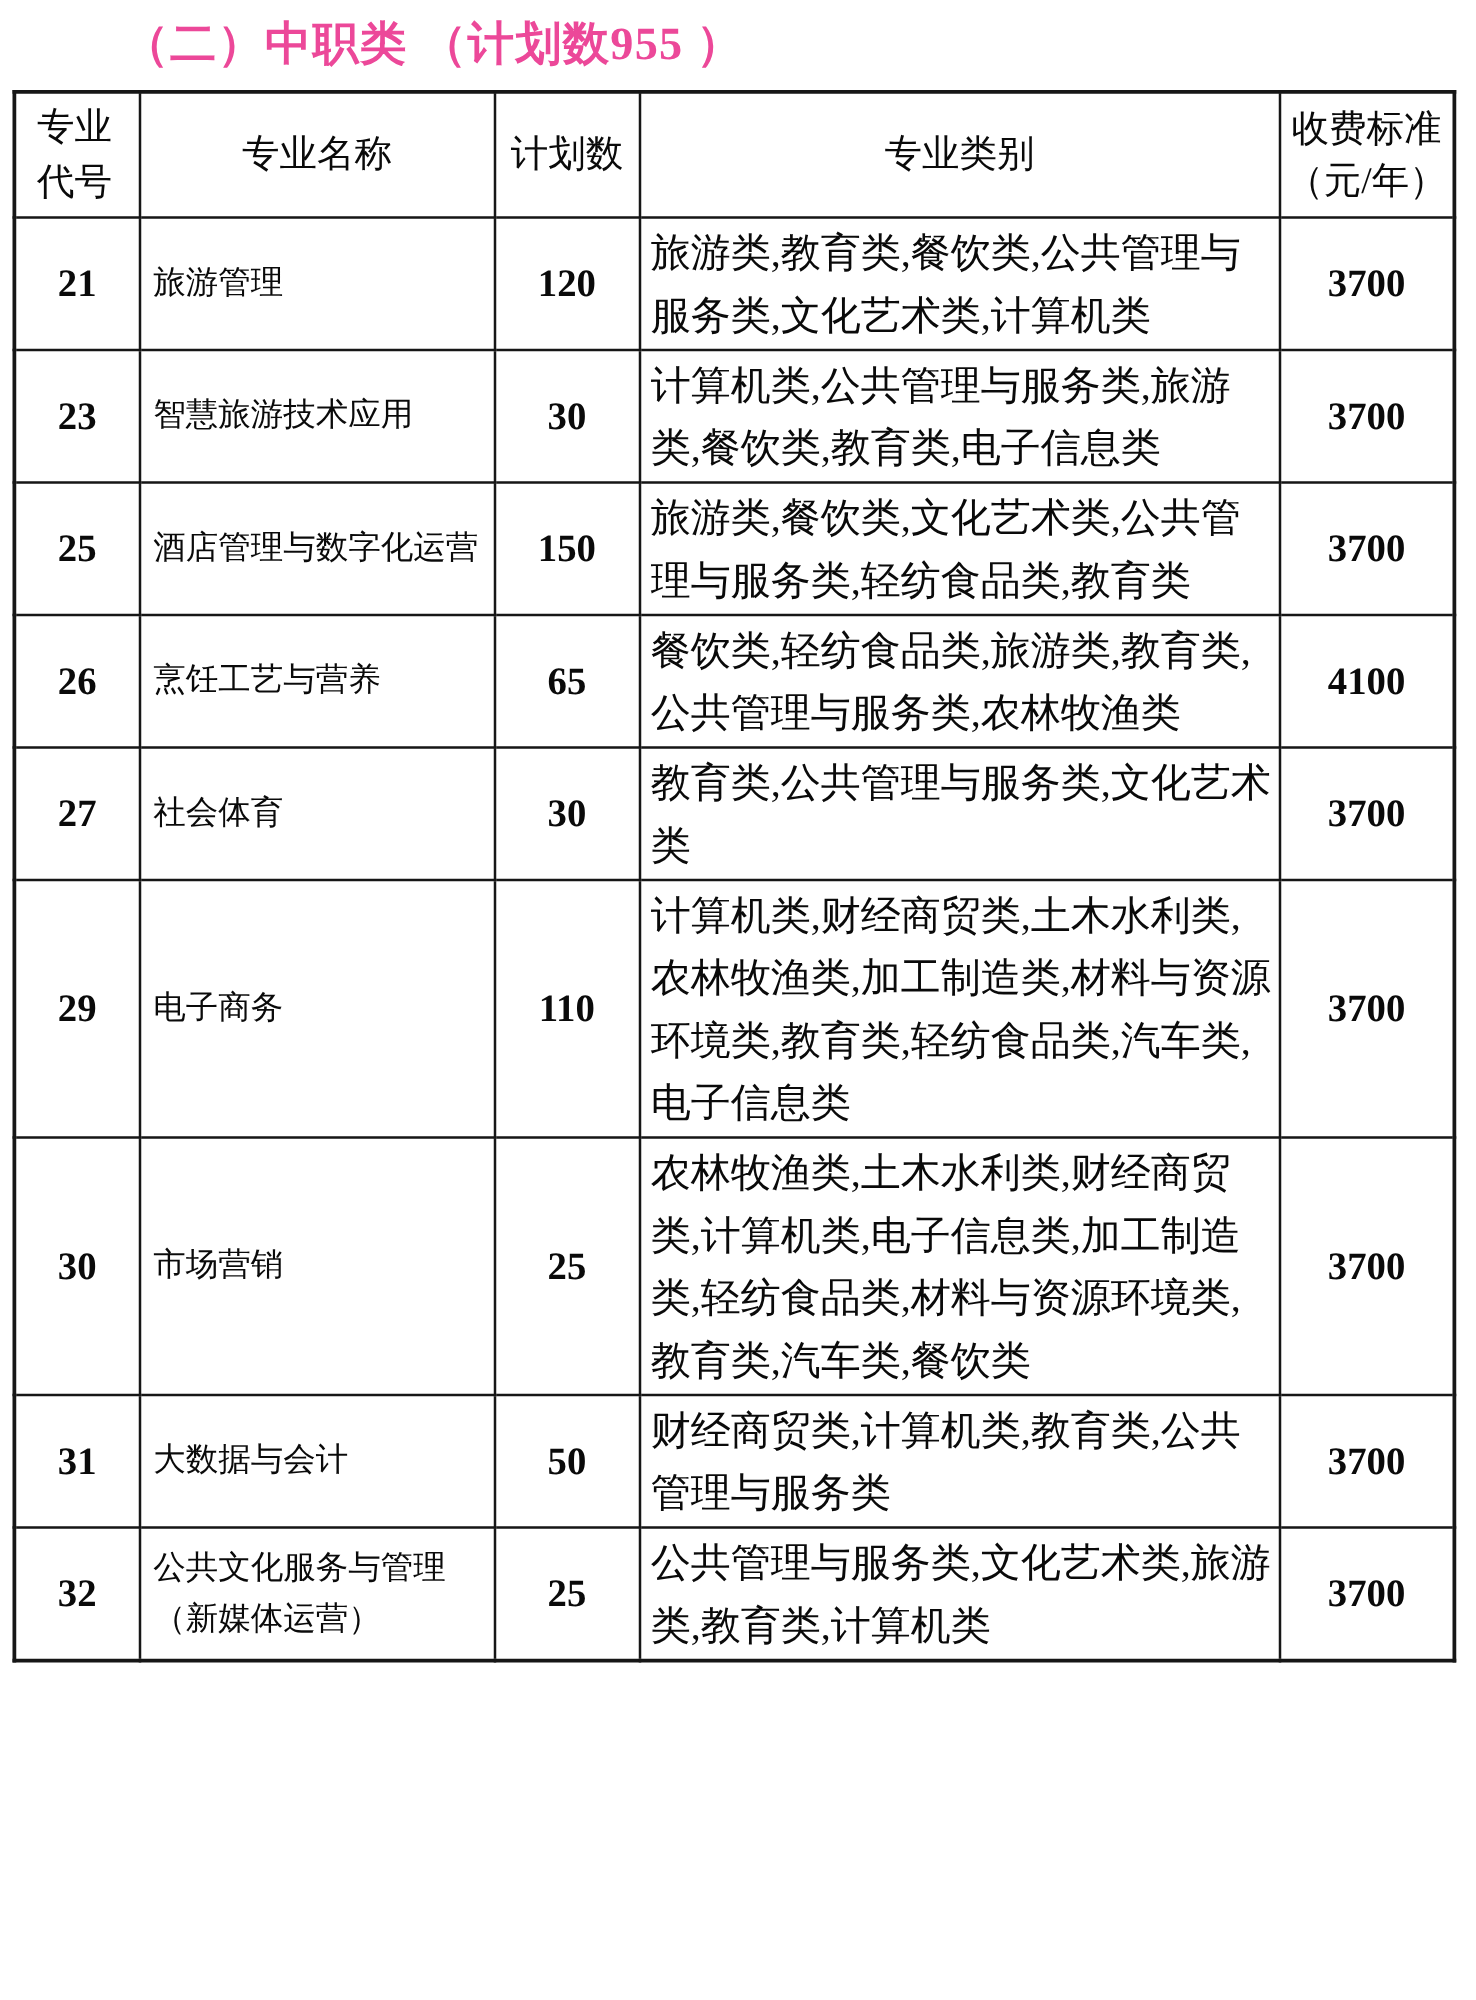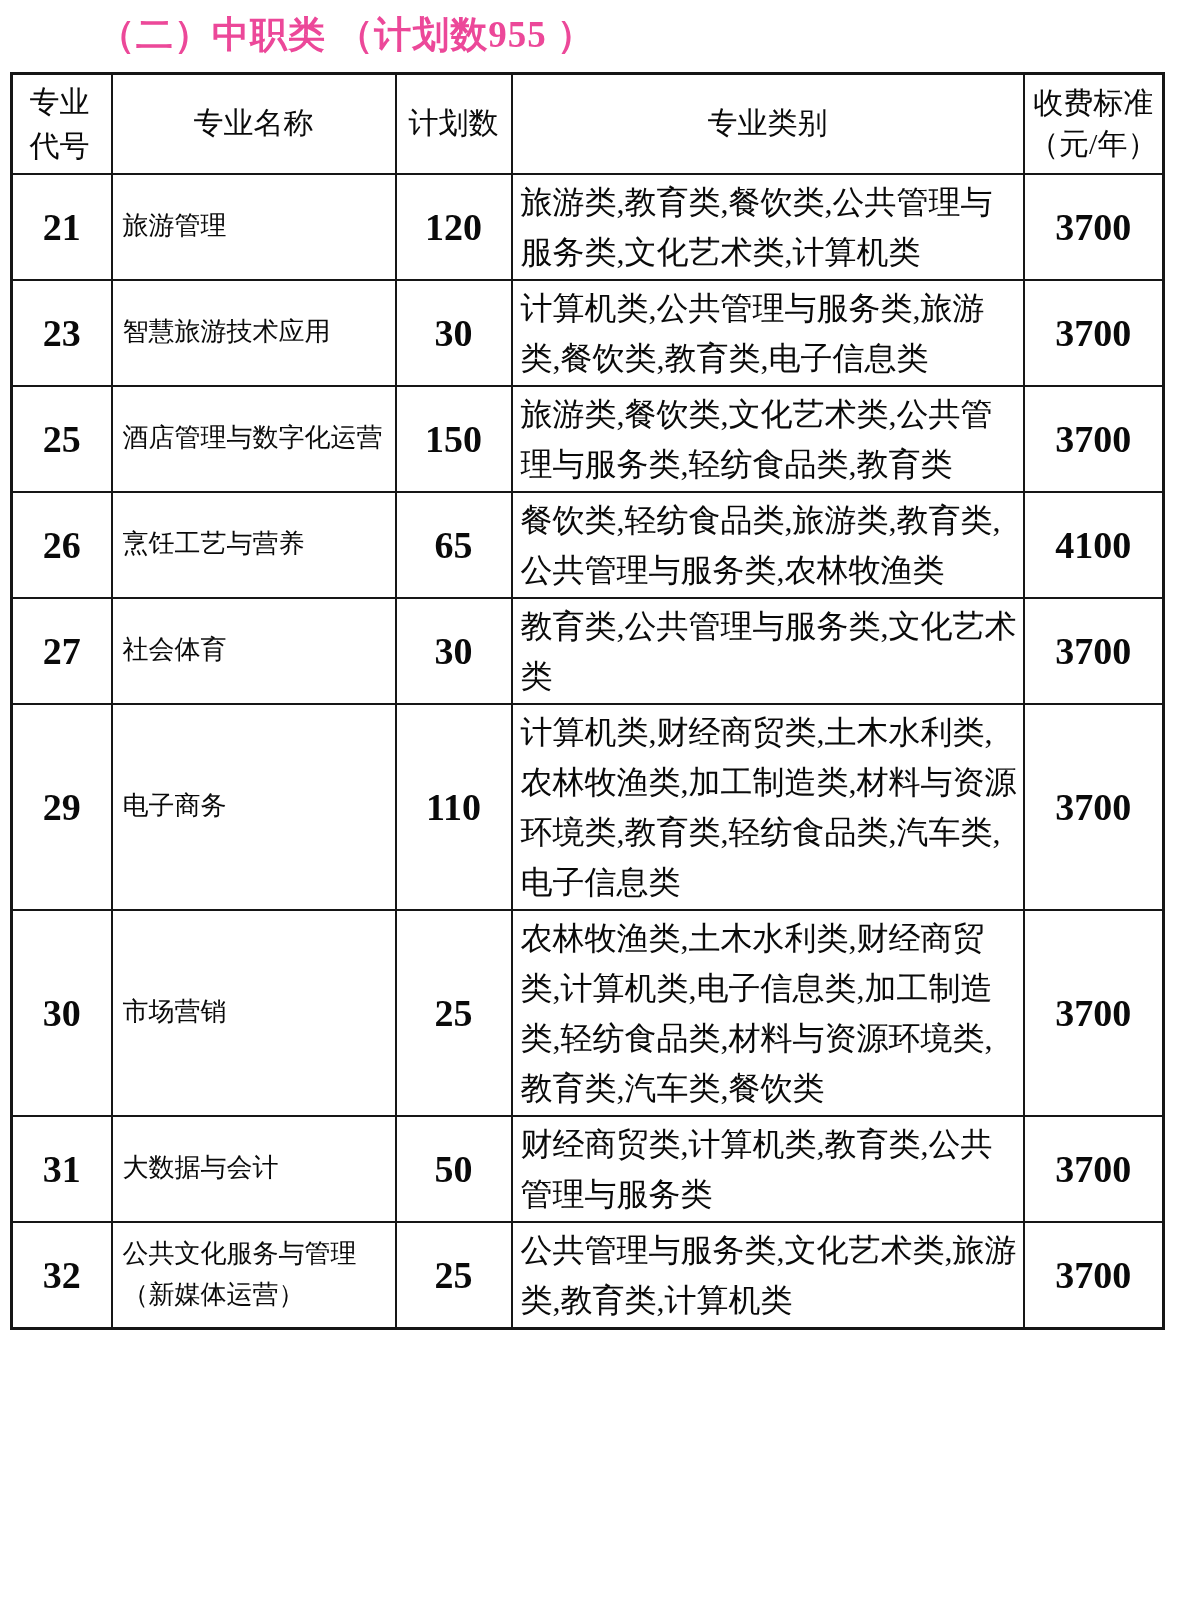--- a/index.html
+++ b/index.html
@@ -47,21 +47,21 @@
   }
   .hdr-2line {
     width: 2.15em;
     margin: 0 auto;
     line-height: 1.45;
     text-align: left;
   }
   td.code, td.plan, td.fee {
     text-align: center;
     font-weight: bold;
-    font-size: 38px;
+    font-size: 31px;
     font-family: "Liberation Serif", "DejaVu Serif", serif;
   }
   td.name {
     font-size: 26px;
     text-align: left;
     padding-left: 10px;
     padding-right: 1px;
     line-height: 1.55;
   }
   td.cat {

